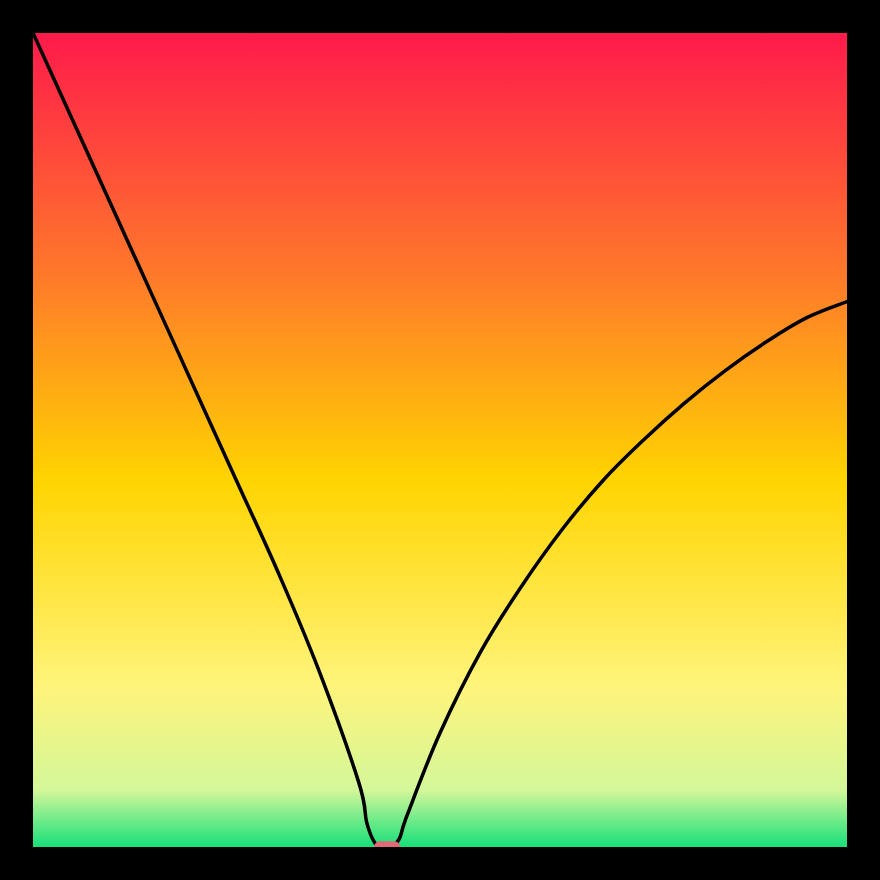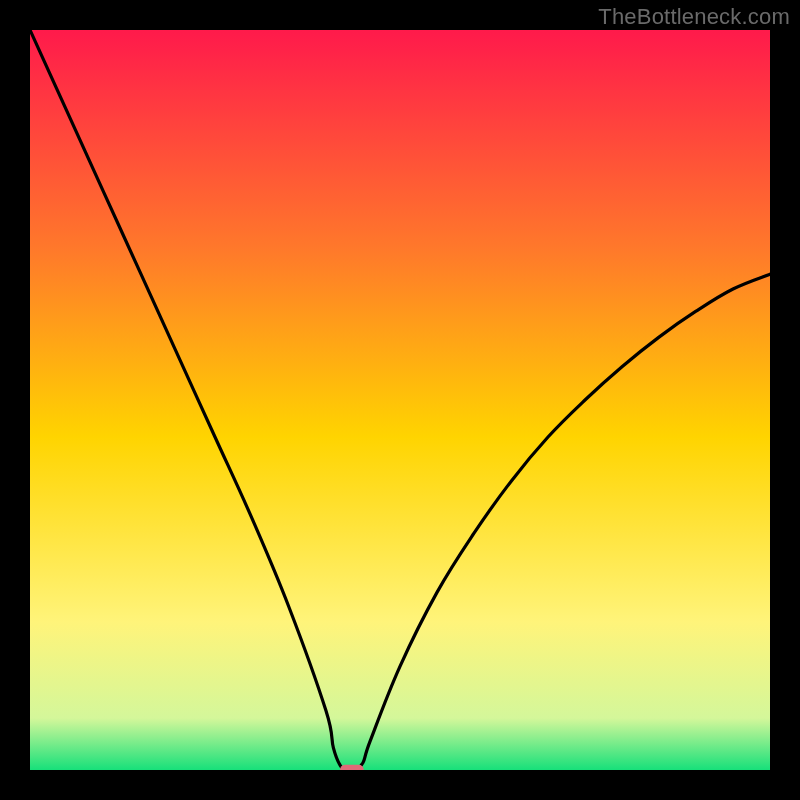--- a/index.html
+++ b/index.html
@@ -36,21 +36,20 @@
     background: #000;
   }
   svg {
     display: block;
   }
 </style>
 </head>
 <body>
 
 <div class="frame">
-  <div class="watermark">TheBottleneck.com</div>
 
   <div class="plot-outer">
     <svg id="chart-svg" width="740" height="740" viewBox="0 0 740 740" preserveAspectRatio="none">
       <defs>
         <linearGradient id="bg-grad" x1="0" y1="0" x2="0" y2="1">
           <stop id="g0" offset="0%" stop-color="#ff1a4b"></stop>
           <stop id="g1" offset="30%" stop-color="#ff7a2a"></stop>
           <stop id="g2" offset="55%" stop-color="#ffd400"></stop>
           <stop id="g3" offset="80%" stop-color="#fff47a"></stop>
           <stop id="g4" offset="93%" stop-color="#d4f79a"></stop>

